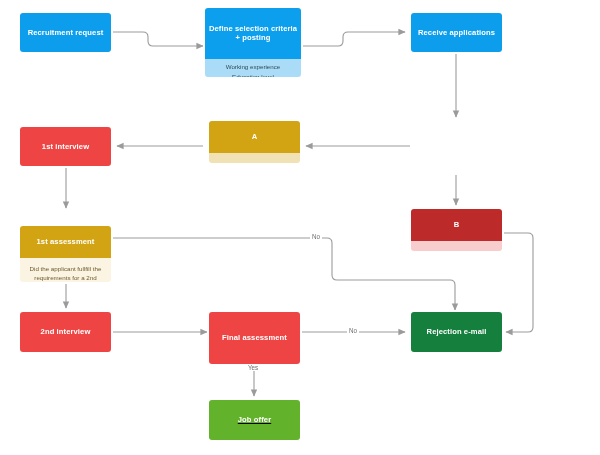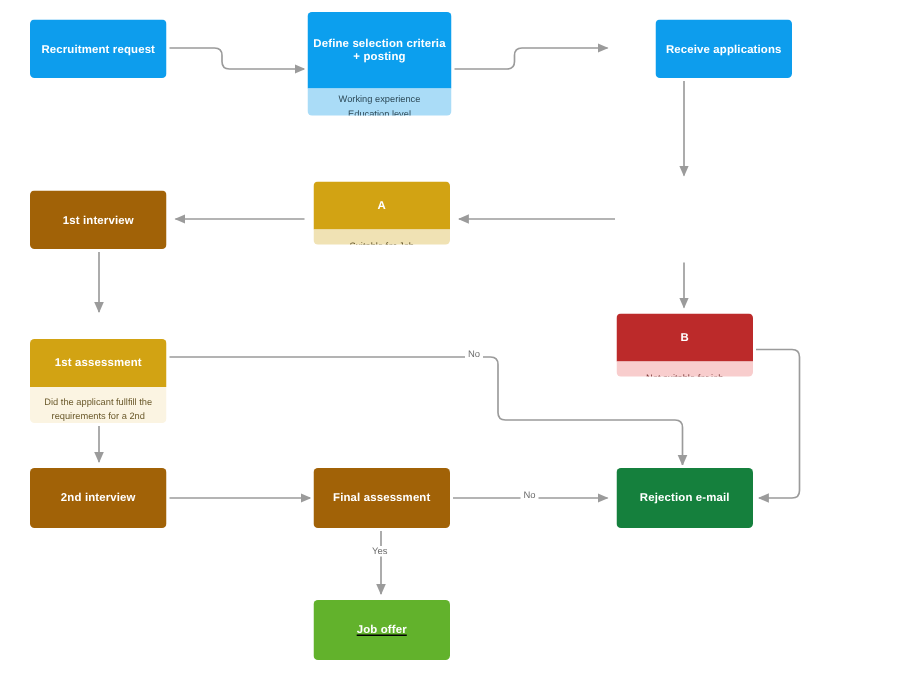--- a/index.html
+++ b/index.html
@@ -66,21 +66,21 @@
     align-items: center;
     justify-content: flex-end;
   }
   .node.solid .hdr {
     height: 100%;
   }
   
   .blue-solid   { background: #0d9ded; }
   .blue-hdr     { background: #0c9fee; }
   .blue-body    { background: #aadcf7; color: #2d4a58; }
-  .gold-solid   { background: #a16207; }
+  .gold-solid   { background: #ef4444; }
   .gold-hdr     { background: #d2a313; }
   .gold-body-a  { background: #f0e2b4; color: #5d4f25; }
   .gold-body-b  { background: #fbf4e2; color: #6b5a2c; }
   .red-solid    { background: #15803d; }
   .red-hdr      { background: #bc2a2a; }
   .red-body     { background: #f8cdcd; color: #7a3535; }
   .green-solid  { background: #62b22c; }
 
   .edge-label {
     position: absolute;
@@ -139,21 +139,21 @@
   <div class="node" style="left:205px; top:8px; width:96px; height:69px;">
     <div class="hdr blue-hdr">Define selection criteria + posting</div>
     <div class="body blue-body" style="height:45px;">
       <span>Working experience</span>
       <span>Education level</span>
       <span>Soft skills</span>
       <span>Specific requirements</span>
     </div>
   </div>
 
-  <div class="node solid" style="left:411px; top:13px; width:91px; height:39px;margin-left:26px;">
+  <div class="node solid" style="left:411px; top:13px; width:91px; height:39px;">
     <div class="hdr blue-solid">Receive applications</div>
   </div>
 
 
   <div class="node" style="left:209px; top:121px; width:91px; height:42px;">
     <div class="hdr gold-hdr" style="height:18px;">A</div>
     <div class="body gold-body-a" style="height:24px;">Suitable for Job</div>
   </div>
 
   <div class="node" style="left:411px; top:209px; width:91px; height:42px;">
@@ -167,21 +167,21 @@
 
   <div class="node" style="left:20px; top:226px; width:91px; height:56px;">
     <div class="hdr gold-hdr" style="height:16px;">1st assessment</div>
     <div class="body gold-body-b" style="height:40px;">Did the applicant fullfill the requirements for a 2nd interview?</div>
   </div>
 
   <div class="node solid" style="left:20px; top:312px; width:91px; height:40px;">
     <div class="hdr gold-solid">2nd interview</div>
   </div>
 
-  <div class="node solid" style="left:209px; top:312px; width:91px; height:40px;">
+  <div class="node solid" style="left:209px; top:312px; width:91px; height:52px;">
     <div class="hdr gold-solid">Final assessment</div>
   </div>
 
   <div class="node solid" style="left:411px; top:312px; width:91px; height:40px;">
     <div class="hdr red-solid">Rejection e-mail</div>
   </div>
 
   <div class="node solid" style="left:209px; top:400px; width:91px; height:40px;text-decoration:underline;">
     <div class="hdr green-solid">Job offer</div>
   </div>

